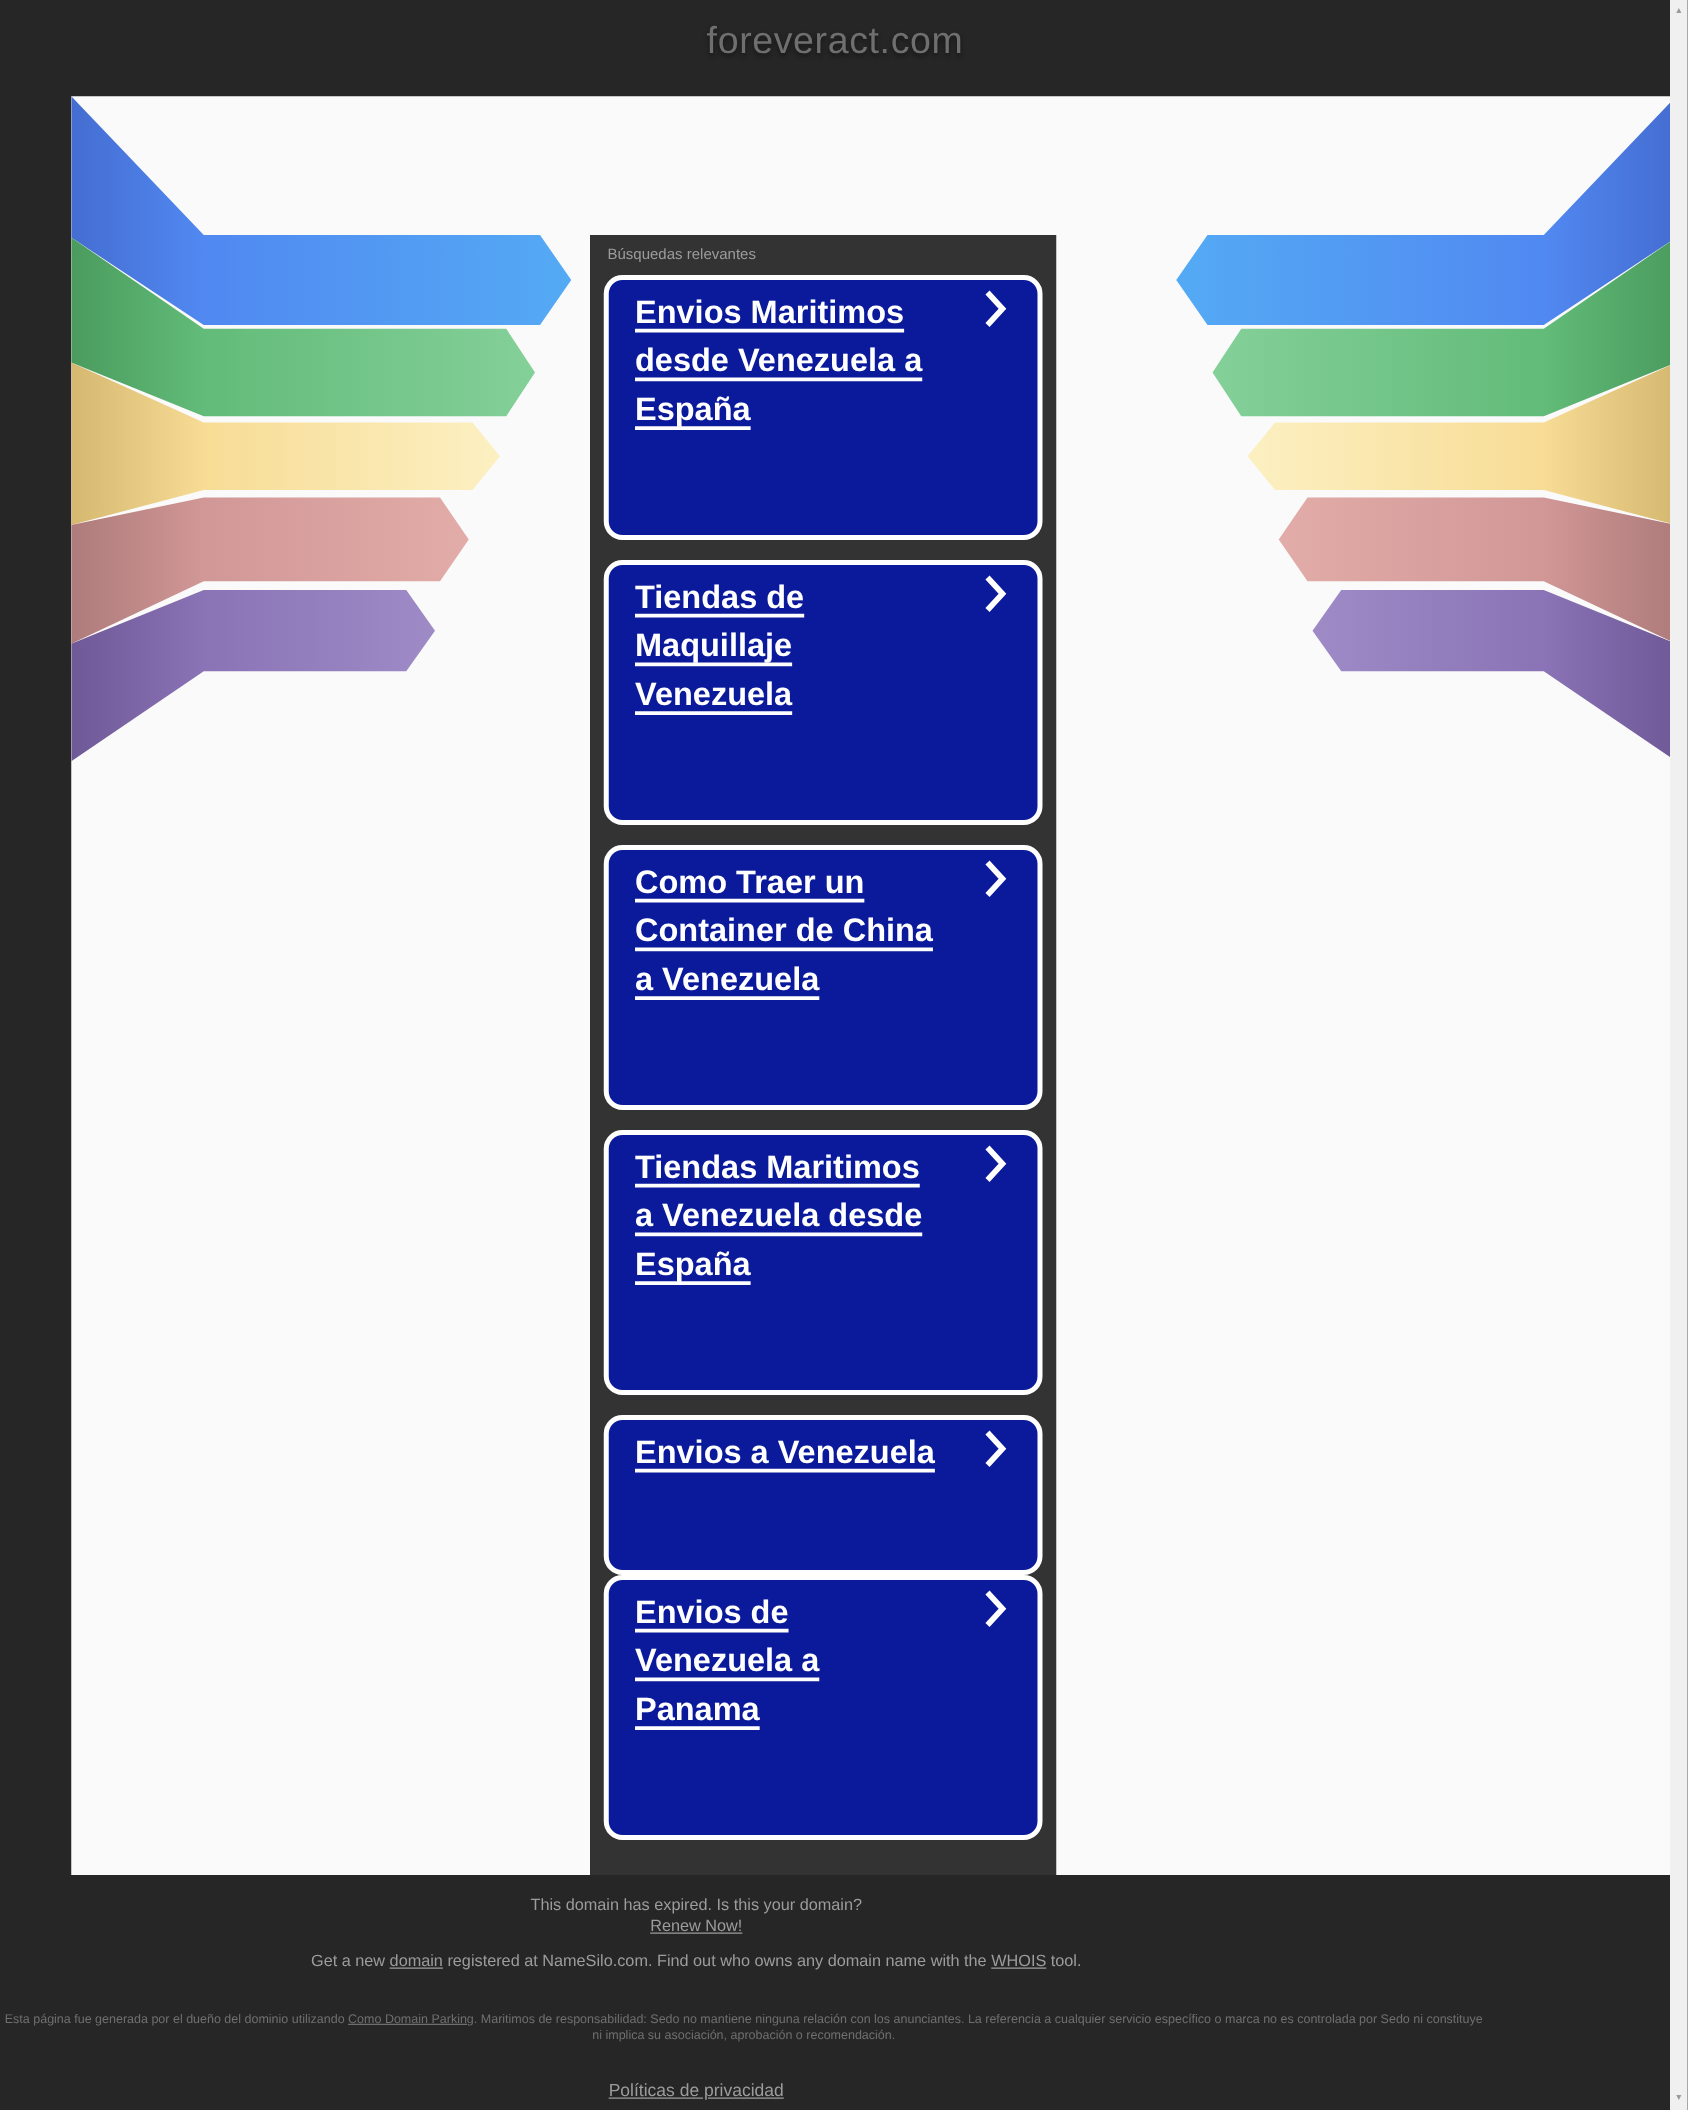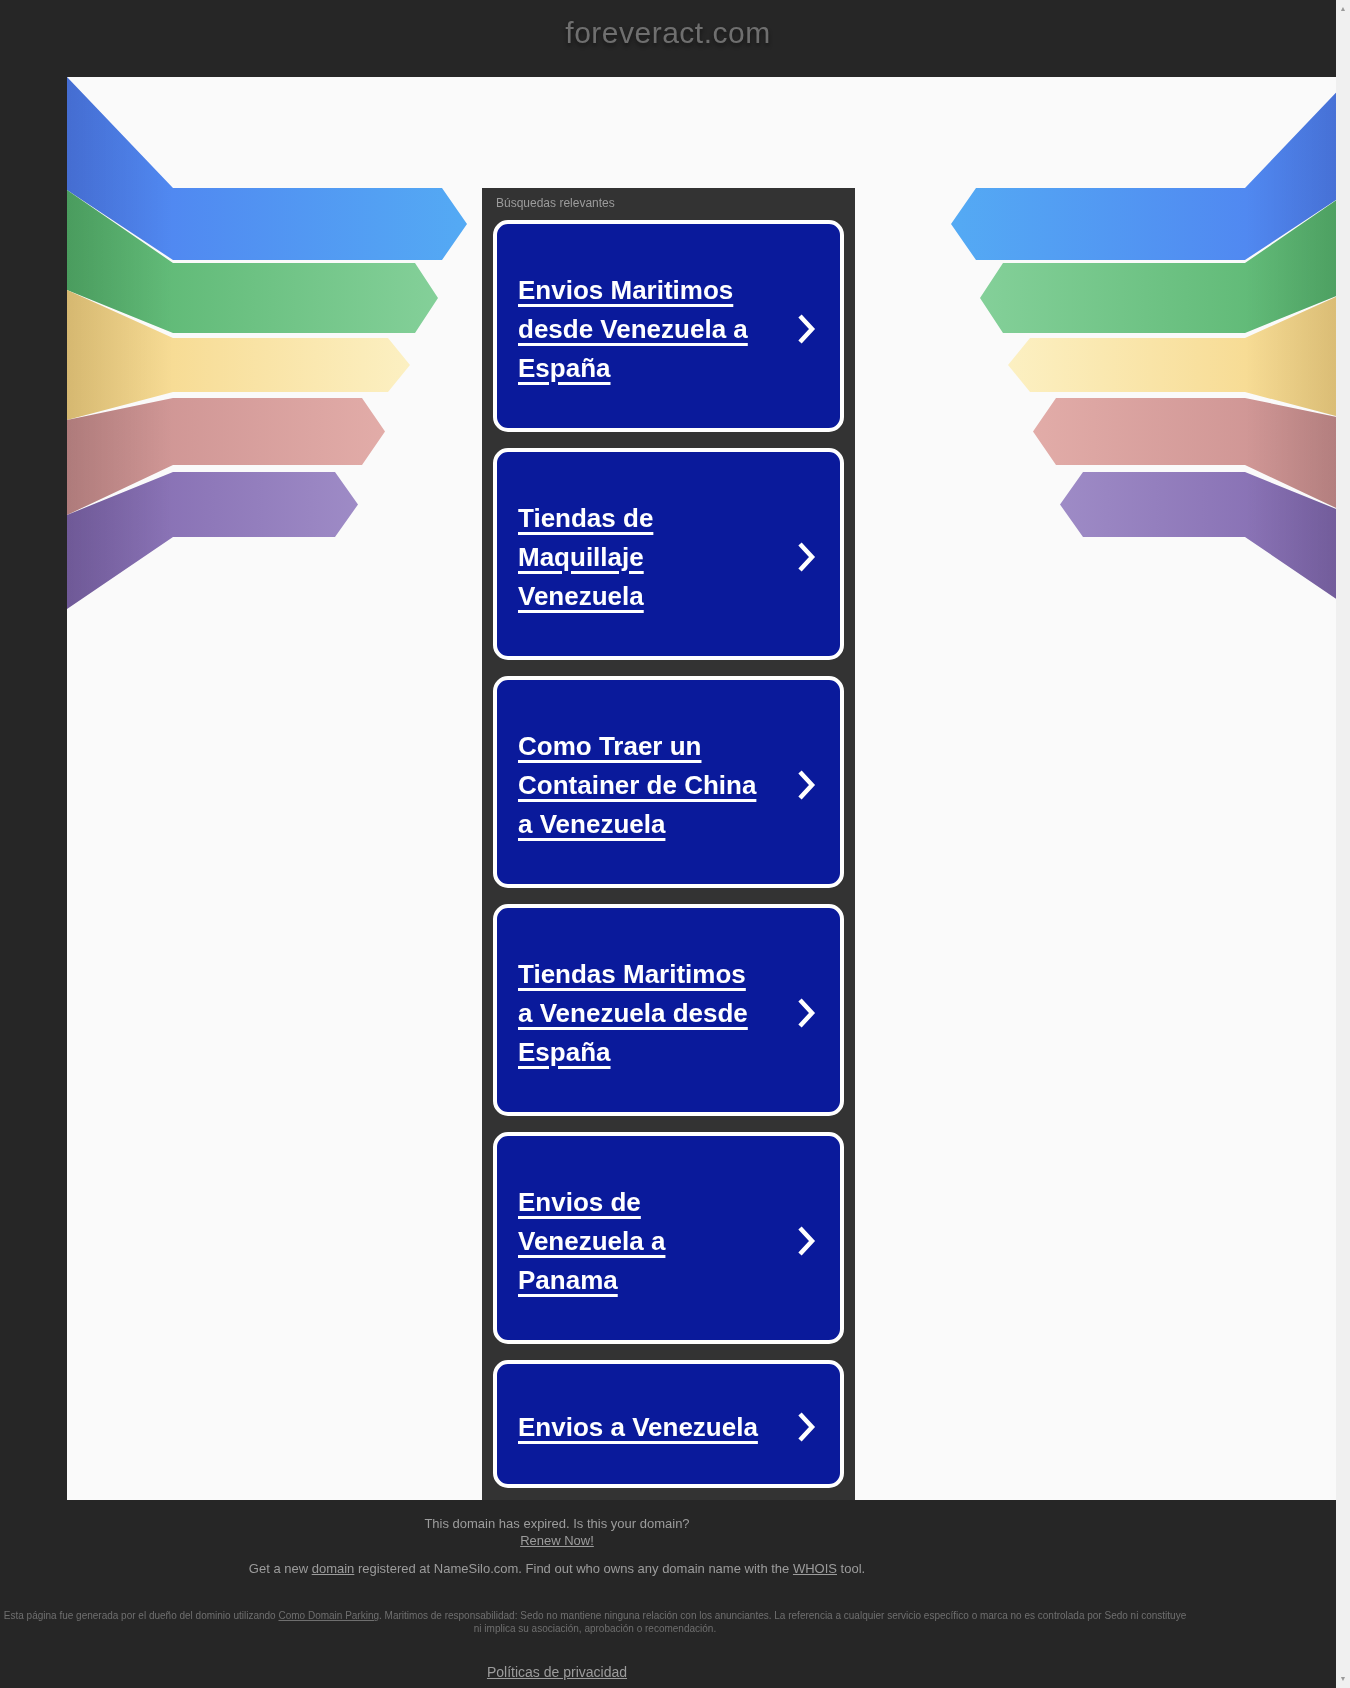--- a/index.html
+++ b/index.html
@@ -10,38 +10,38 @@
   }
   
   .page-title{
     position:absolute;top:16px;left:0;width:1336px;text-align:center;
     font-size:30px;font-weight:normal;color:var(--title-text,#6f6f6f);
     text-shadow:0 3px 4px rgba(0,0,0,0.45);
     letter-spacing:0.5px;
   }
   
   .content{
-    position:absolute;left:67px;top:77px;width:1284px;height:1423px;
+    position:absolute;left:57px;top:77px;width:1284px;height:1423px;
     background:var(--content-bg,#fafafa);overflow:hidden;
   }
   .deco{position:absolute;top:0;width:410px;height:540px;}
   .deco.left{left:0;}
   .deco.right{right:0;transform:scaleX(-1);}
   
   .panel{
     position:absolute;left:415px;top:111px;width:373px;height:1312px;
     background:var(--panel-bg,#333333);box-sizing:border-box;
     padding:6px 11px 8px 11px;
   }
   .panel-label{
     font-size:12px;color:var(--muted-text,#9c9c9c);
     padding:2px 0 6px 3px;height:18px;
   }
   .card{
-    display:flex;align-items:center;justify-content:space-between;
+    display:flex;align-items:flex-start;justify-content:space-between;
     box-sizing:border-box;height:212px;margin-bottom:16px;
     background:var(--card-bg,#0a1a9b);
     border:4px solid var(--card-border,#ffffff);border-radius:15px;
     padding:6px 24px 0 21px;cursor:pointer;text-decoration:none;
   }
   .card.single{height:128px;margin-bottom:0;}
   .card-text{
     width:245px;color:var(--link-text,#ffffff);
     font-size:26px;line-height:39px;font-weight:bold;
     text-decoration:underline;text-decoration-thickness:3px;text-underline-offset:5px;
@@ -214,29 +214,29 @@
       </svg>
     </a>
 
     <a class="card">
       <span class="card-text">Tiendas Maritimos a Venezuela desde España</span>
       <svg class="chev" width="20" height="34" viewBox="0 0 20 34">
         <path d="M4 4 L16 17 L4 30" fill="none" stroke="#ffffff" stroke-width="4.5"></path>
       </svg>
     </a>
 
-    <a class="card">
-      <span class="card-text">Envios de Venezuela a Panama</span>
-      <svg class="chev" width="20" height="34" viewBox="0 0 20 34">
-        <path d="M4 4 L16 17 L4 30" fill="none" stroke="#ffffff" stroke-width="4.5"></path>
-      </svg>
-    </a>
-
     <a class="card single">
       <span class="card-text">Envios a Venezuela</span>
+      <svg class="chev" width="20" height="34" viewBox="0 0 20 34">
+        <path d="M4 4 L16 17 L4 30" fill="none" stroke="#ffffff" stroke-width="4.5"></path>
+      </svg>
+    </a>
+
+    <a class="card">
+      <span class="card-text">Envios de Venezuela a Panama</span>
       <svg class="chev" width="20" height="34" viewBox="0 0 20 34">
         <path d="M4 4 L16 17 L4 30" fill="none" stroke="#ffffff" stroke-width="4.5"></path>
       </svg>
     </a>
   </div>
 </div>
 
 <div class="footer">
   <div class="f-expired">This domain has expired. Is this your domain?</div>
   <a class="f-renew">Renew Now!</a>

